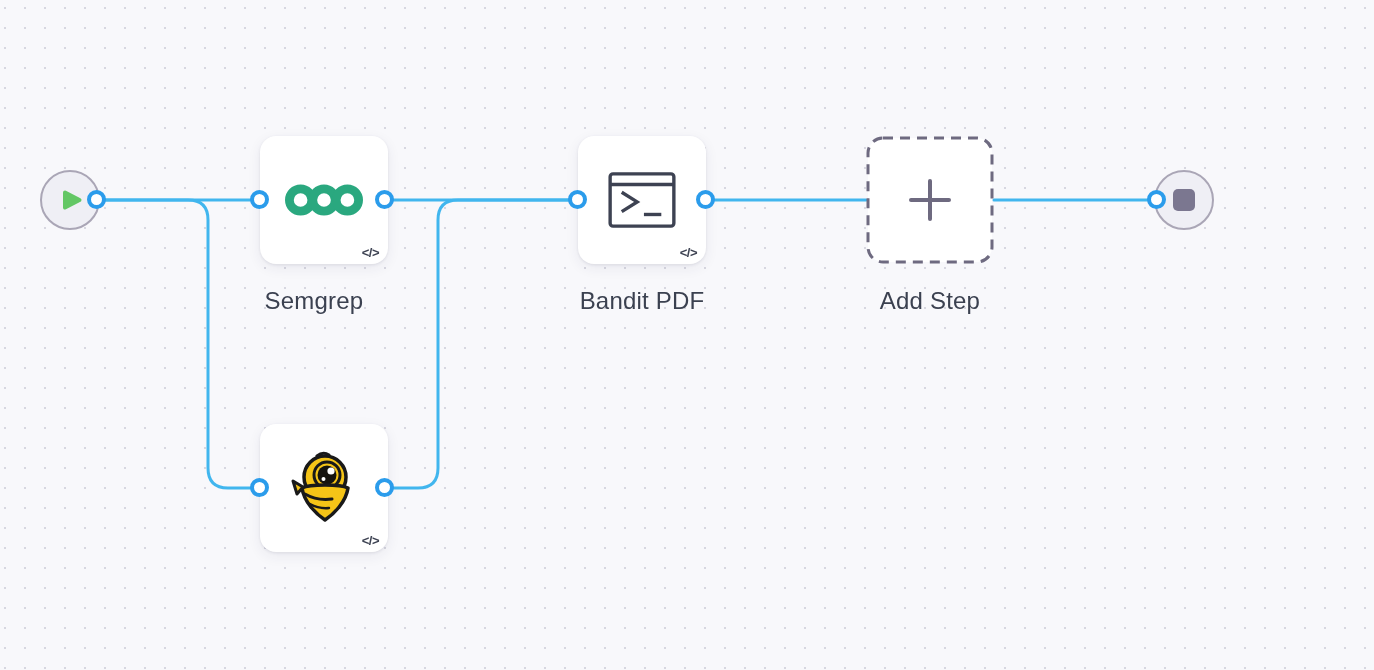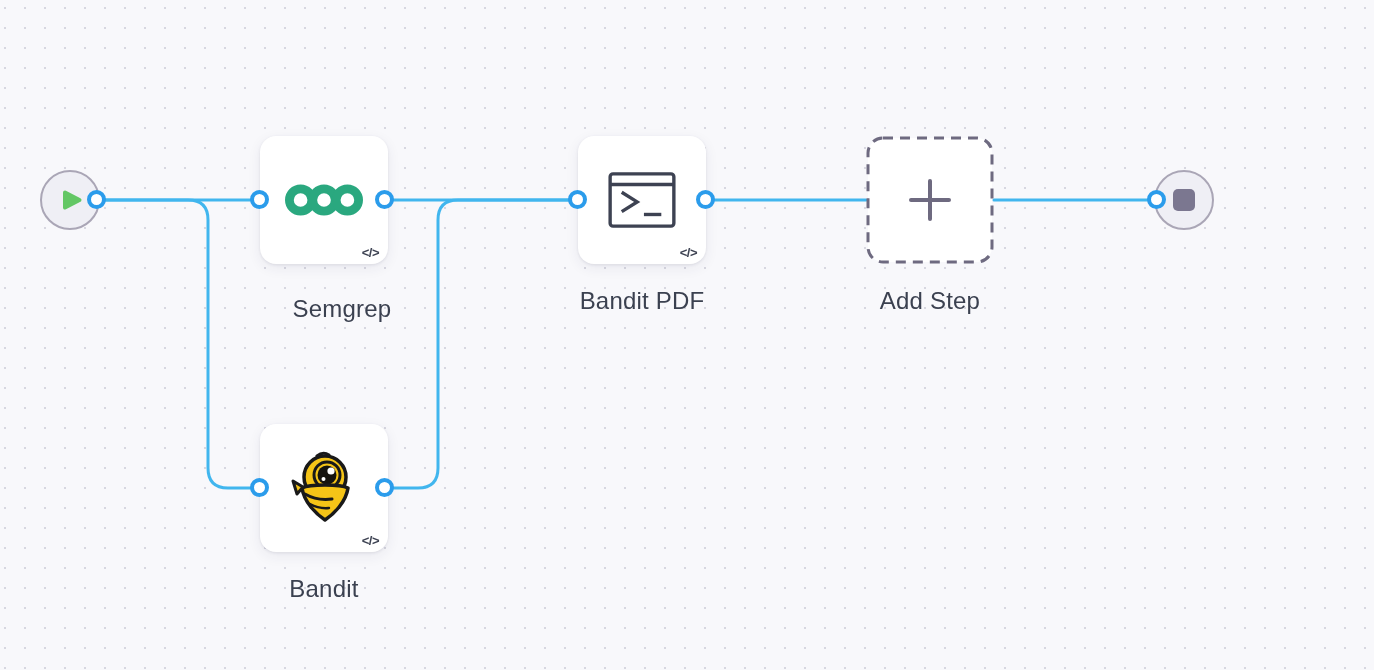--- a/index.html
+++ b/index.html
@@ -68,38 +68,37 @@
   </div>
 
   <div class="node" style="left:260px;top:136px;">
     <svg width="78" height="32" viewBox="0 0 80 32">
       <circle cx="16" cy="16" r="11.5" fill="none" stroke="#2aa87f" stroke-width="9"></circle>
       <circle cx="40" cy="16" r="11.5" fill="none" stroke="#2aa87f" stroke-width="9"></circle>
       <circle cx="64" cy="16" r="11.5" fill="none" stroke="#2aa87f" stroke-width="9"></circle>
     </svg>
     <span class="code-badge">&lt;/&gt;</span>
   </div>
-  <div class="node-label" style="left:232px;top:287px;margin-top:8px;">Semgrep</div>
+  <div class="node-label" style="left:204px;top:287px;">Semgrep</div>
 
   <div class="node" style="left:260px;top:424px;">
     <svg width="68" height="76" viewBox="0 0 68 76">
       <circle cx="35" cy="27" r="21" fill="#f5c417" stroke="#191919" stroke-width="3.5"></circle>
       <path d="M27 6 q6 -5 12 -1" fill="none" stroke="#191919" stroke-width="3" stroke-linecap="round"></path>
       <circle cx="37" cy="25" r="13" fill="#f5c417" stroke="#191919" stroke-width="3"></circle>
       <circle cx="37" cy="25" r="9.5" fill="#15130e"></circle>
       <circle cx="41" cy="21" r="3.6" fill="#ffffff"></circle>
       <circle cx="33.5" cy="29" r="2" fill="#ffffff"></circle>
       <path d="M12 38 C20 34 50 34 58 38 C56 52 44 64 35 70 C26 64 14 52 12 38 Z" fill="#f5c417" stroke="#191919" stroke-width="3.5" stroke-linejoin="round"></path>
       <path d="M15 44 q12 7 27 5" fill="none" stroke="#191919" stroke-width="3" stroke-linecap="round"></path>
       <path d="M20 54 q9 5 19 4" fill="none" stroke="#191919" stroke-width="2.5" stroke-linecap="round"></path>
       <path d="M13 37 L3 31 L7 44 Z" fill="#f5c417" stroke="#191919" stroke-width="3" stroke-linejoin="round"></path>
     </svg>
     <span class="code-badge">&lt;/&gt;</span>
   </div>
-  <div class="node-label" style="left:214px;top:575px;">Bandit</div>
 
   <div class="node" style="left:578px;top:136px;">
     <svg width="68" height="56" viewBox="0 0 70 58">
       <rect x="2" y="2" width="66" height="54" rx="3" fill="none" stroke="#3d4252" stroke-width="3.5"></rect>
       <line x1="2" y1="13" x2="68" y2="13" stroke="#3d4252" stroke-width="3.5"></line>
       <path d="M14 21 L30 31 L14 41" fill="none" stroke="#3d4252" stroke-width="3.5"></path>
       <line x1="37" y1="44" x2="55" y2="44" stroke="#3d4252" stroke-width="3.5"></line>
     </svg>
     <span class="code-badge">&lt;/&gt;</span>
   </div>

